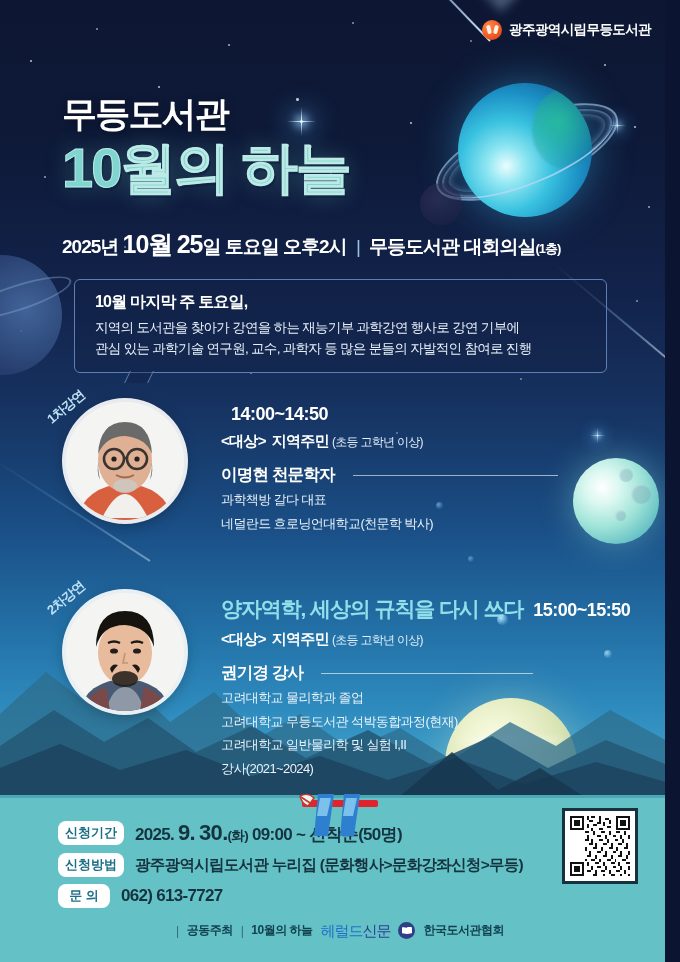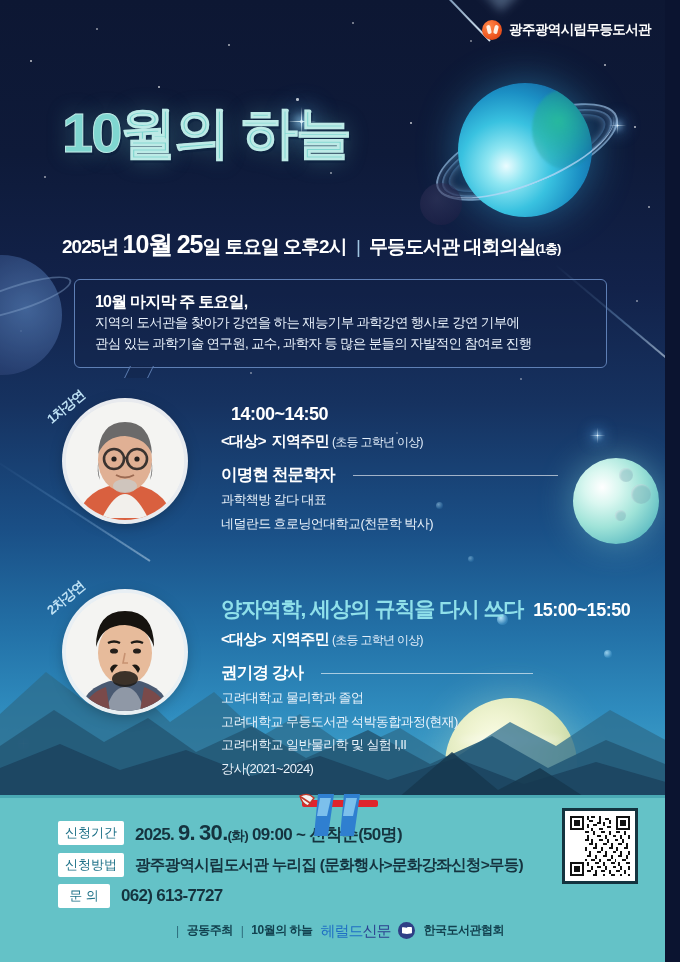--- a/index.html
+++ b/index.html
@@ -197,21 +197,21 @@
     position: absolute; left: 74px; top: 279px;
     width: 533px;
     border: 1.5px solid #5e7fb5;
     border-radius: 6px;
     background: rgba(16,32,66,.35);
     padding: 12px 16px 12px 20px;
     box-sizing: border-box;
   }
   .desc-title {
     font-size: 16px; font-weight: 800; color: #ffffff;
-    letter-spacing: -.8px; 
+    letter-spacing: -.8px; margin-bottom: 5px;
   }
   .desc-line {
     font-size: 13.5px; line-height: 1.55; color: #e8f1fb;
     letter-spacing: -.7px; font-weight: 500;
   }
   .desc-tail {
     position:absolute; left: 52px; bottom: -11px;
     width: 22px; height: 12px;
     background: rgba(16,32,66,.35);
     border-left: 1.5px solid #5e7fb5;
@@ -275,22 +275,22 @@
   }
   .reg-rows {
     position: absolute; left: 58px; top: 22px;
   }
   .reg-row {
     display: flex; align-items: center; gap: 11px;
     margin-bottom: 7px;
   }
   .reg-label {
     background: #ffffff; color: #1b6f86;
-    font-size: 13px; font-weight: 400; letter-spacing: 0px;
-    padding: 3px 7px; border-radius: 2px;
+    font-size: 13px; font-weight: 700; letter-spacing: 0px;
+    padding: 3px 7px; border-radius: 8px;
     min-width: 52px; text-align: center; box-sizing: border-box;
   }
   .reg-value {
     font-size: 17px; font-weight: 700; color: #15333f; letter-spacing: -.7px;
     white-space: nowrap;
   }
   .reg-value .xl { font-size: 22px; font-weight: 800; }
   .reg-value .sm { font-size: 13.5px; font-weight: 700; }
   .reg-value.method { font-size: 15.5px; }
 
@@ -394,20 +394,21 @@
     <path d="M0,180 L0,150 L60,126 L120,152 L186,132 L252,158 L320,138 L388,162 L456,140 L524,166 L596,144 L680,168 L680,180 Z" fill="#1d4763"></path>
     <path d="M398,180 L452,134 L498,172 L540,150 L586,180 Z" fill="#16384f" opacity=".85"></path>
   </svg>
 
   <div class="logo-row">
     <span class="logo-mark"></span>
     <span class="logo-text">광주광역시립무등도서관</span>
   </div>
 
   <div class="title-block">
+    <div class="title-main">무등도서관</div>
     <div class="title-sub">10월의 하늘</div>
   </div>
 
   <div class="date-line">
     <span>2025년</span>
     <span class="big">10월</span>
     <span class="big">25</span><span>일</span>
     <span>토요일</span>
     <span>오후2시</span>
     <span class="sep">|</span>

